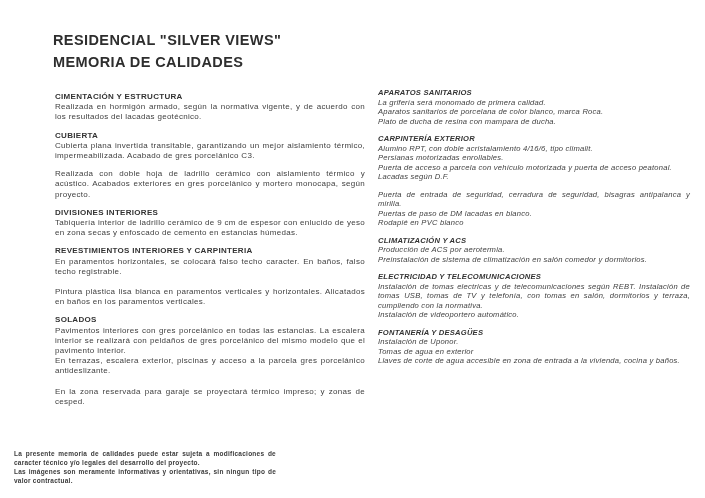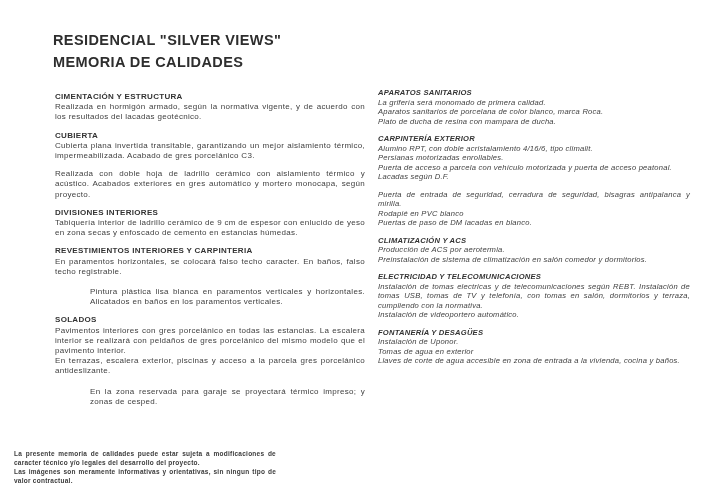--- a/index.html
+++ b/index.html
@@ -23,21 +23,21 @@
   }
   .col { text-align: justify; }
   .col-left  { width: 310px; font-size: 8px;   line-height: 10.2px; letter-spacing: 0.30px; padding-top: 4px; }
   .col-right { width: 312px; font-size: 7.6px; line-height: 9.5px;  letter-spacing: 0.22px; font-style: italic; }
   .sec { margin: 0 0 8px 0; }
   .sec-heading {
     margin: 0; font-size: inherit; line-height: inherit;
     font-weight: bold; color: #333333; text-align: left;
   }
   .block { margin: 0; }
-  .col-left  .block + .block { margin-top: 10px; margin-left: 35px; }
+  .col-left  .block + .block { margin-top: 10px; }
   .line { margin: 0; text-align: justify; }
   .footer {
     position: absolute; left: 14px; top: 449px; width: 262px;
     font-size: 6.5px; line-height: 9px; font-weight: bold;
     letter-spacing: 0.25px; color: #3b3b3b;
   }
   .footer p { margin: 0; text-align: justify; }
 </style>
 </head>
 <body>
@@ -56,21 +56,21 @@
         </div>
       </section>
       <section class="sec">
         <h3 class="sec-heading">CUBIERTA</h3>
         <div class="block">
           <p class="line">Cubierta plana invertida transitable, garantizando un mejor aislamiento térmico, impermeabilizada. Acabado de gres porcelánico C3.</p>
         </div>
       </section>
       <section class="sec">
         <div class="block">
-          <p class="line">Realizada con doble hoja de ladrillo cerámico con aislamiento térmico y acústico. Acabados exteriores en gres automático y mortero monocapa, según proyecto.</p>
+          <p class="line">Realizada con doble hoja de ladrillo cerámico con aislamiento térmico y acústico. Acabados exteriores en gres porcelánico y mortero monocapa, según proyecto.</p>
         </div>
       </section>
       <section class="sec">
         <h3 class="sec-heading">DIVISIONES INTERIORES</h3>
         <div class="block">
           <p class="line">Tabiquería interior de ladrillo cerámico de 9 cm de espesor con enlucido de yeso en zona secas y enfoscado de cemento en estancias húmedas.</p>
         </div>
       </section>
       <section class="sec">
         <h3 class="sec-heading">REVESTIMIENTOS INTERIORES Y CARPINTERIA</h3>
@@ -106,22 +106,22 @@
         <div class="block">
           <p class="line">Alumino RPT, con doble acristalamiento 4/16/6, tipo climalit.</p>
           <p class="line">Persianas motorizadas enrollables.</p>
           <p class="line">Puerta de acceso a parcela con vehículo motorizada y puerta de acceso peatonal.</p>
           <p class="line">Lacadas según D.F.</p>
         </div>
       </section>
       <section class="sec">
         <div class="block">
           <p class="line">Puerta de entrada de seguridad, cerradura de seguridad, bisagras antipalanca y mirilla.</p>
+          <p class="line">Puertas de paso de DM lacadas en blanco.</p>
           <p class="line">Rodapié en PVC blanco</p>
-          <p class="line">Puertas de paso de DM lacadas en blanco.</p>
         </div>
       </section>
       <section class="sec">
         <h3 class="sec-heading">CLIMATIZACIÓN Y ACS</h3>
         <div class="block">
           <p class="line">Producción de ACS por aerotermia.</p>
           <p class="line">Preinstalación de sistema de climatización en salón comedor y dormitorios.</p>
         </div>
       </section>
       <section class="sec">

